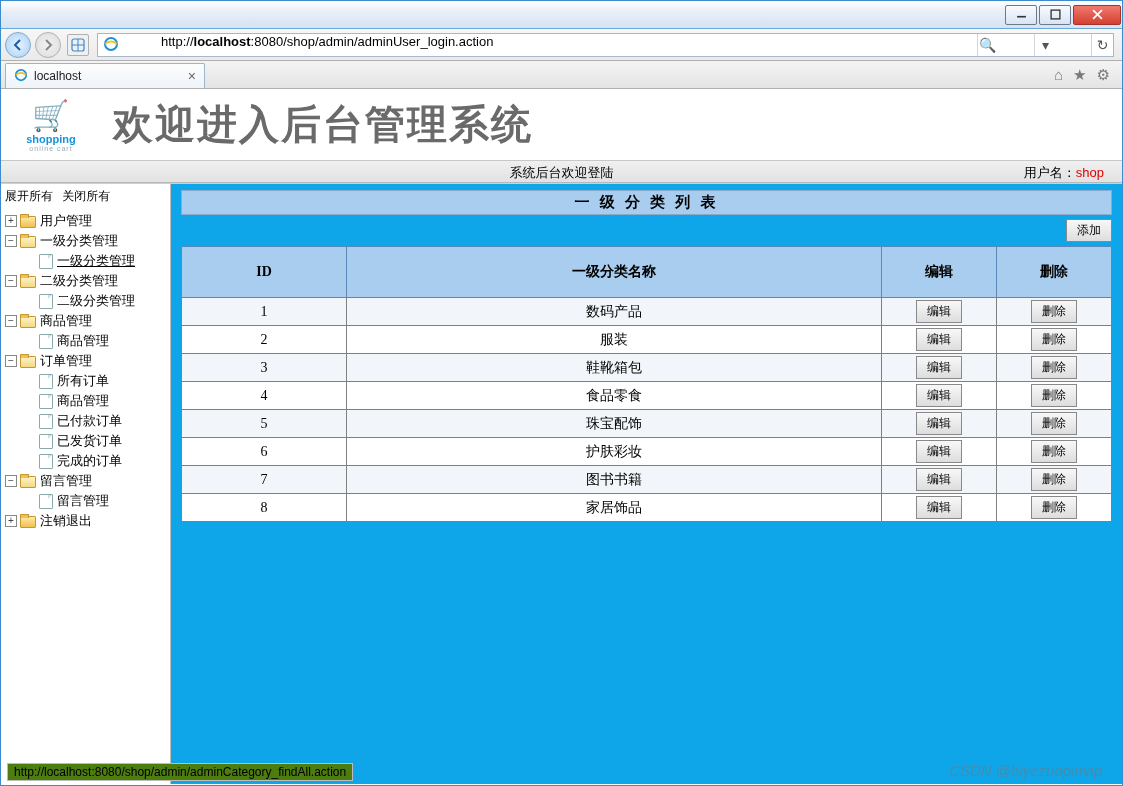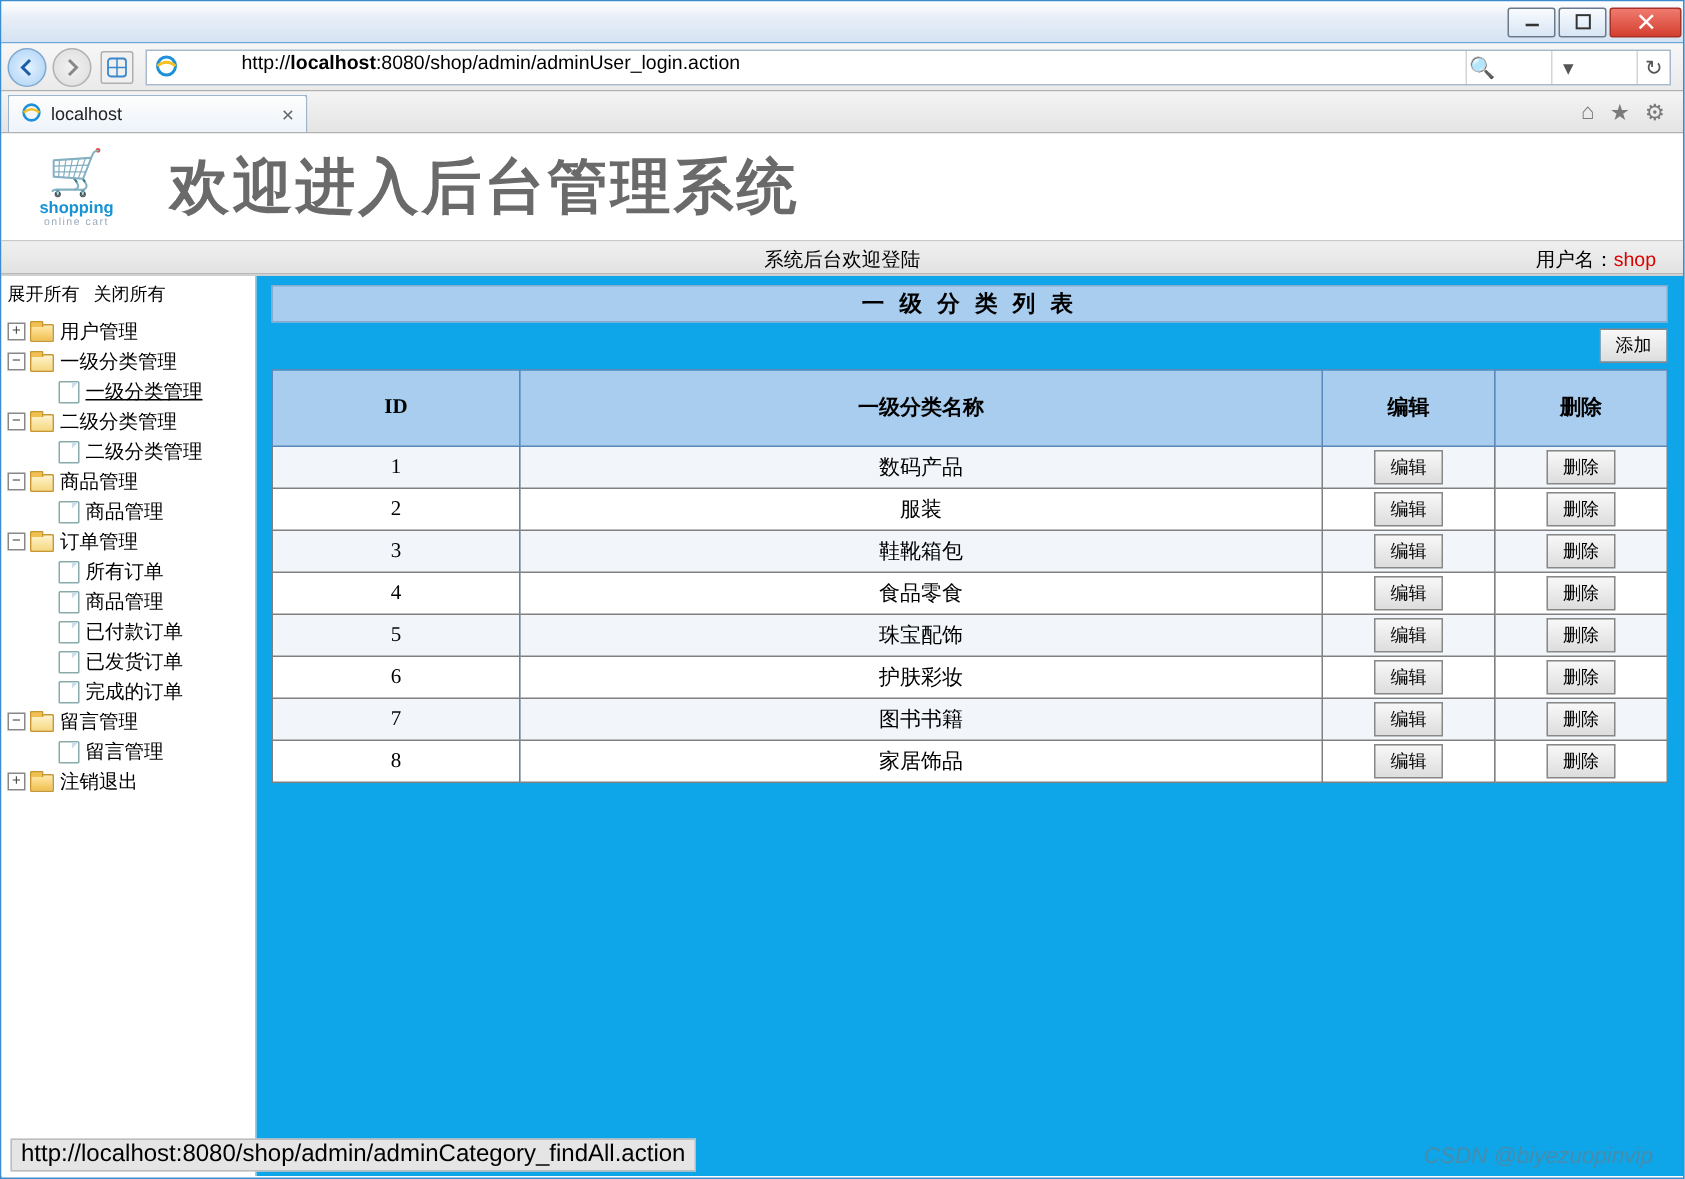--- a/index.html
+++ b/index.html
@@ -73,21 +73,21 @@
 .btn { border:1px solid #888; background:linear-gradient(#f8f8f8,#ddd); padding:2px 10px; font-size:12px; cursor:pointer; font-family:inherit; }
 table { width:100%; border-collapse:collapse; }
 th { background:#a9cdee; border:1px solid #5a88b8; padding:16px; font-size:14px; font-weight:bold; }
 td { border:1px solid #808080; padding:2px 4px; text-align:center; font-size:14px; height:23px; }
 .col-id { width:165px; font-family:"Times New Roman",serif; }
 .col-edit,.col-del { width:115px; }
 tbody tr:nth-child(odd) td { background:#f2f6fb; }
 tbody tr:nth-child(even) td { background:#fff; }
 
 
-.status { position:absolute; bottom:4px; left:6px; font-size:16px; border:1px solid #bcbcbc; background:#e5e5e5; padding:1px 6px; }
+.status { position:absolute; bottom:4px; left:6px; font-size:12px; border:1px solid #bcbcbc; background:#4d7c0f; padding:1px 6px; }
 .wm { position:absolute; bottom:6px; right:20px; font-size:15px; color:rgba(120,120,120,0.55); font-style:italic; font-family:Arial,sans-serif; }
 </style>
 </head>
 <body>
 
 <div class="window">
   <div class="titlebar">
     <div class="win-btns">
       <div class="win-btn">
           <svg viewBox="0 0 10 10">

